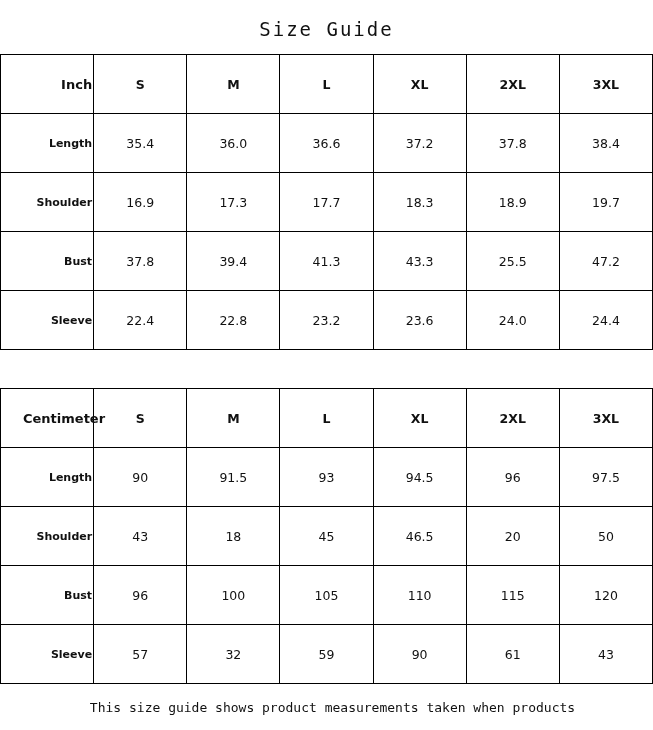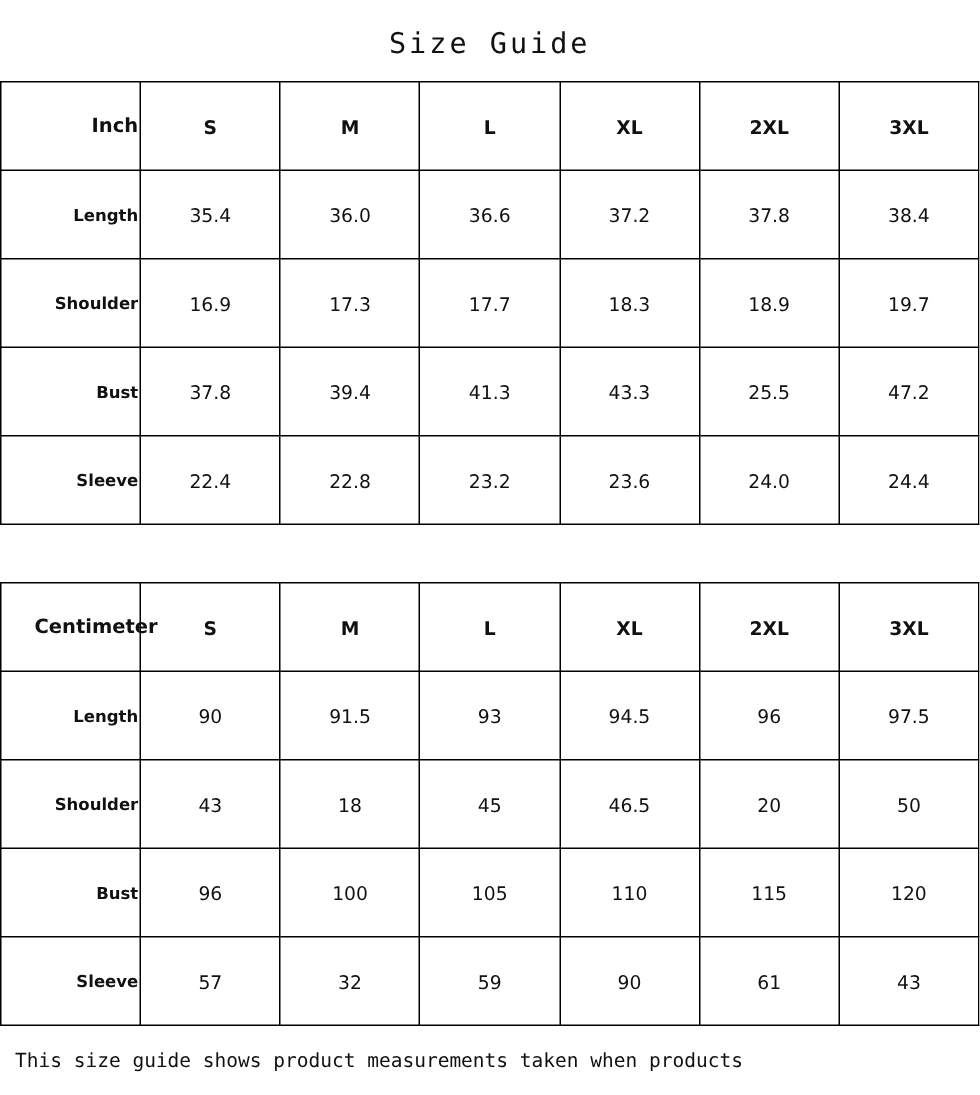--- a/index.html
+++ b/index.html
@@ -58,21 +58,22 @@
     font-weight: bold;
     font-size: 13px;
     text-align: right;
     padding-left: 22px;
   }
   .spacer {
     height: 38px;
     width: 653px;
   }
   .footer {
-    padding: 14px 26px 0 10px;
+    padding: 14px 26px 0 38px;
+    text-align: center;
     font-family: "DejaVu Sans Mono", monospace;
     font-size: 13px;
     line-height: 20px;
     color: #111111;
   }
   .footer-line {
     display: block;
     white-space: nowrap;
   }
 </style>

